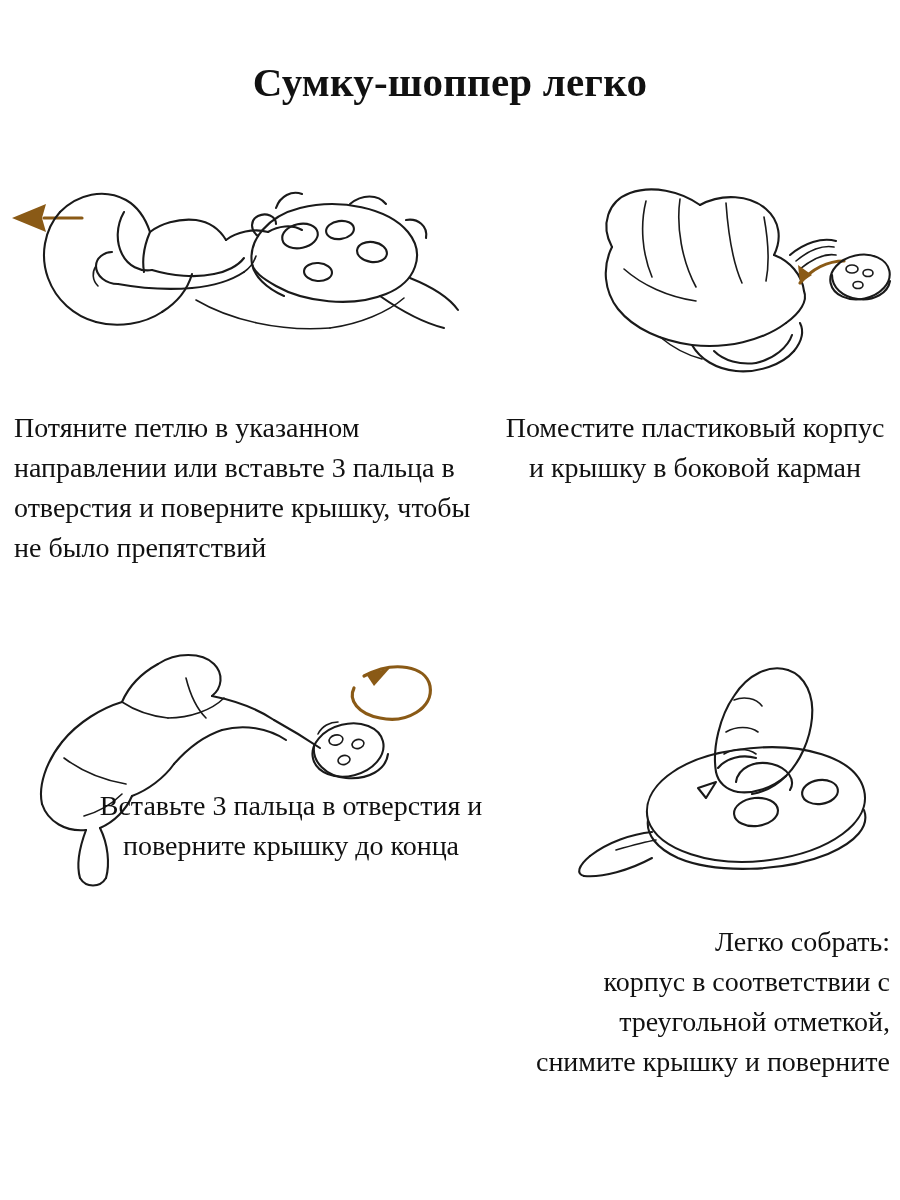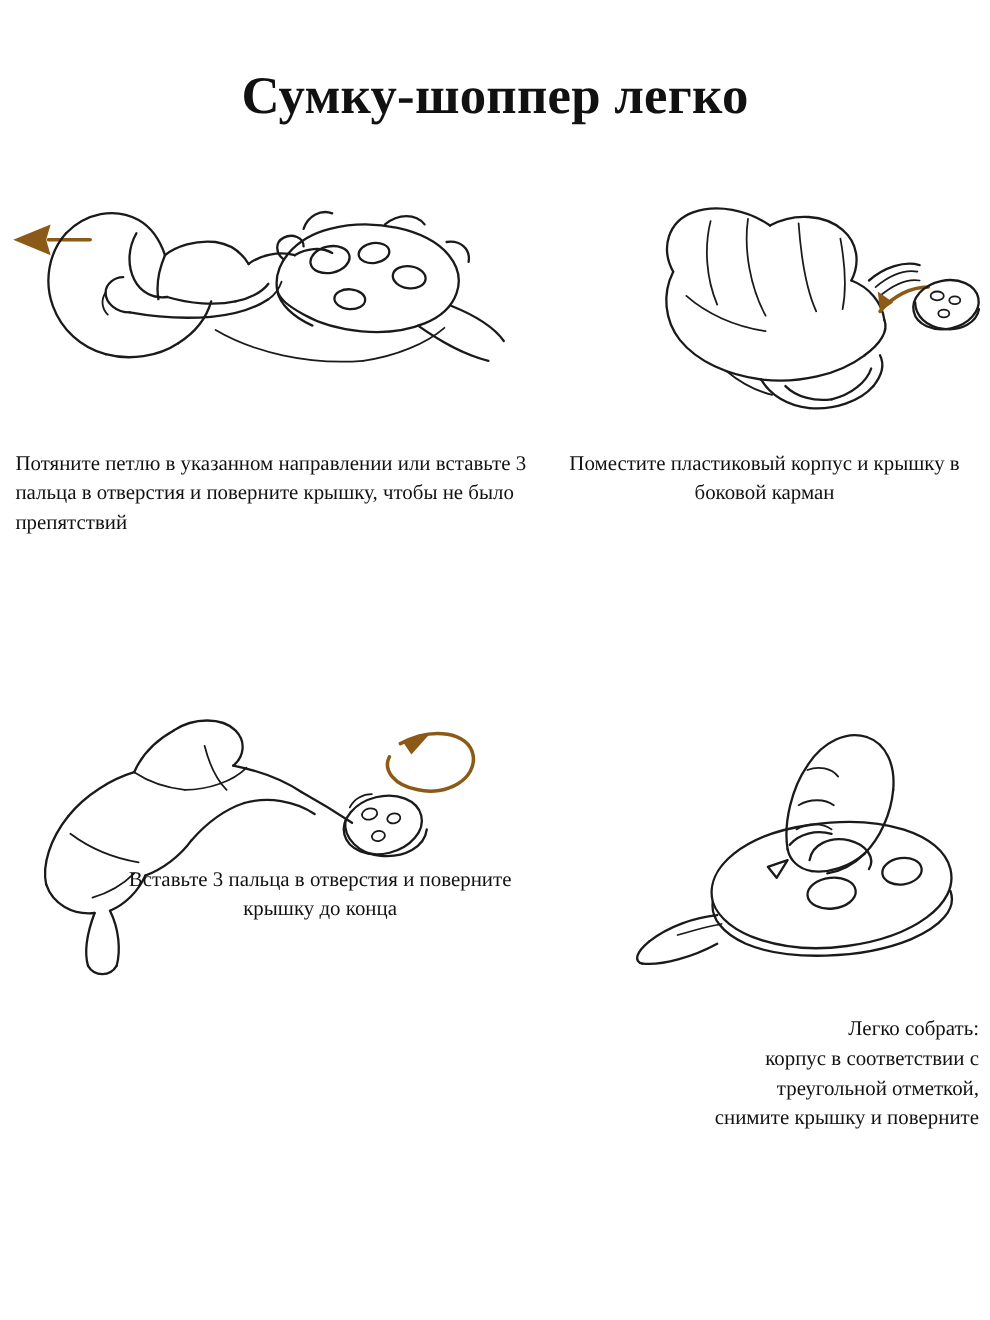--- a/index.html
+++ b/index.html
@@ -19,36 +19,36 @@
     position: relative;
     width: 900px;
     height: 1200px;
   }
   .title {
     position: absolute;
     top: 18px;
     left: 0;
     width: 900px;
     text-align: center;
-    font-size: 48px;
+    font-size: 41px;
     line-height: 1.45;
     letter-spacing: 0.2px;
     color: #111;
     margin-top: 35px;
   }
   .title .line2 { display: block; }
 
   
   .ill { position: absolute; }
   .ill svg { display: block; }
 
   
   .caption {
     position: absolute;
-    font-size: 19px;
+    font-size: 28px;
     line-height: 1.43;
     color: #111;
   }
   .cap-left   { text-align: left; }
   .cap-right  { text-align: center; }
   .cap-center { text-align: center; }
 
   
   .ink {
     fill: none;

